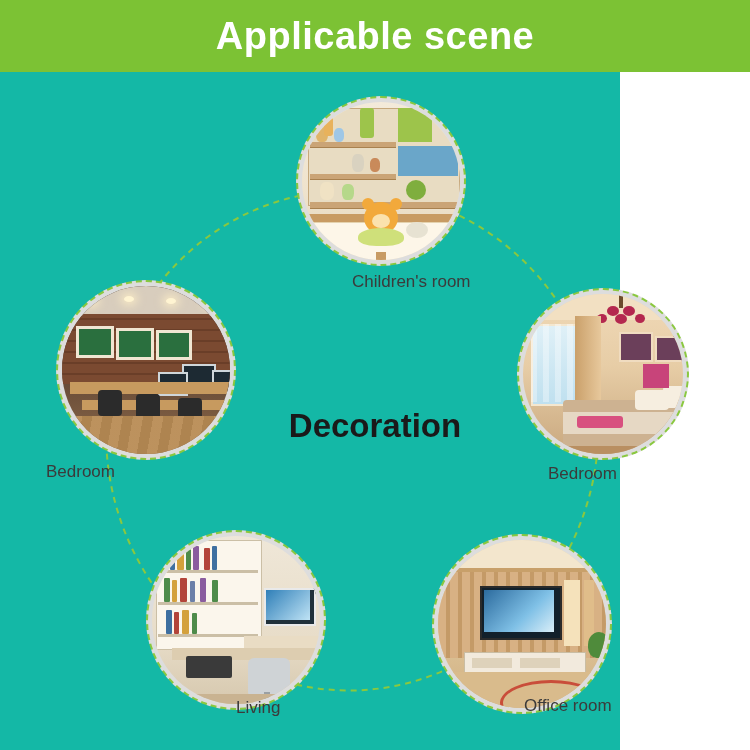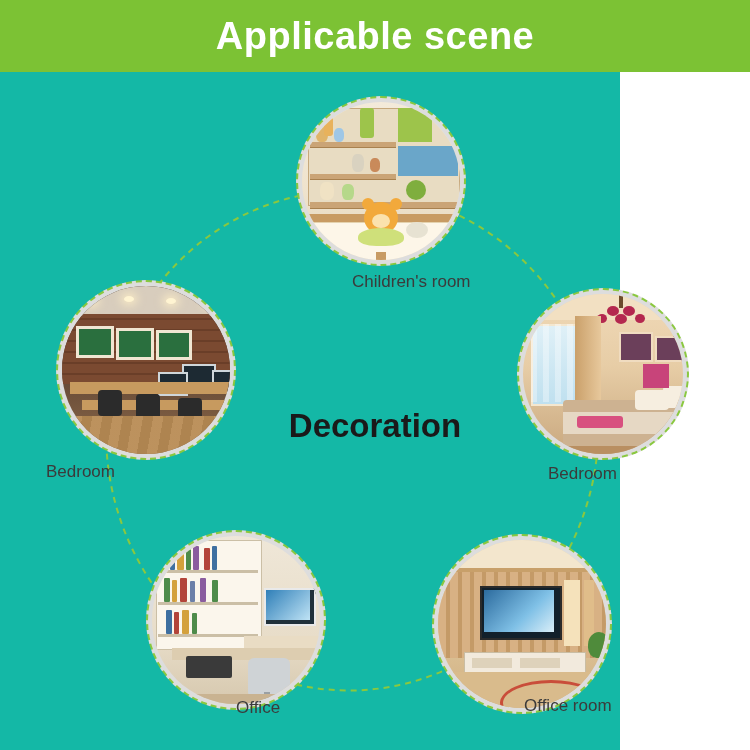--- a/index.html
+++ b/index.html
@@ -313,21 +313,21 @@
 
             <div class="st-printer" style="left:34px; top:120px; width:46px; height:22px;"></div>
 
             <div class="st-chair" style="left:96px; top:122px; width:42px; height:40px;"></div>
             <div style="position:absolute; left:112px; top:156px; width:6px; height:18px; background:#9aa0a4;"></div>
 
             <div style="position:absolute; left:0; top:158px; width:180px; height:22px; background:#c9b391;"></div>
           </div>
         </div>
       </div>
-      <div class="node-label" style="left:236px; top:626px;">Office</div>
+      <div class="node-label" style="left:236px; top:626px;">Living</div>
     </div>
 
     <div class="node">
       <div class="photo" style="left:56px; top:208px; width:180px; height:180px;">
         <div class="photo-inner">
           <div class="scene">
             <div class="of-bg"></div>
             <div class="of-ceil" style="left:0; top:0; width:180px; height:30px;"></div>
             <div class="of-light" style="left:24px; top:12px; width:10px; height:6px;"></div>
             <div class="of-light" style="left:62px; top:10px; width:10px; height:6px;"></div>

